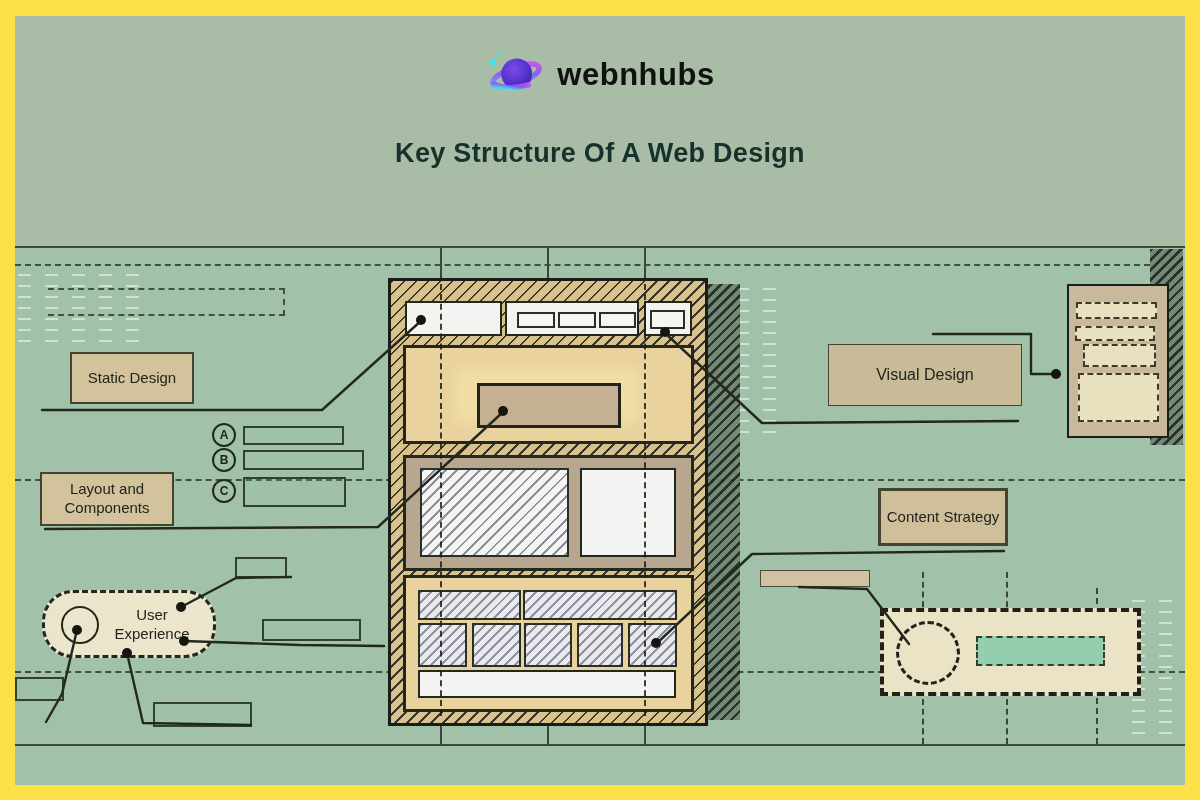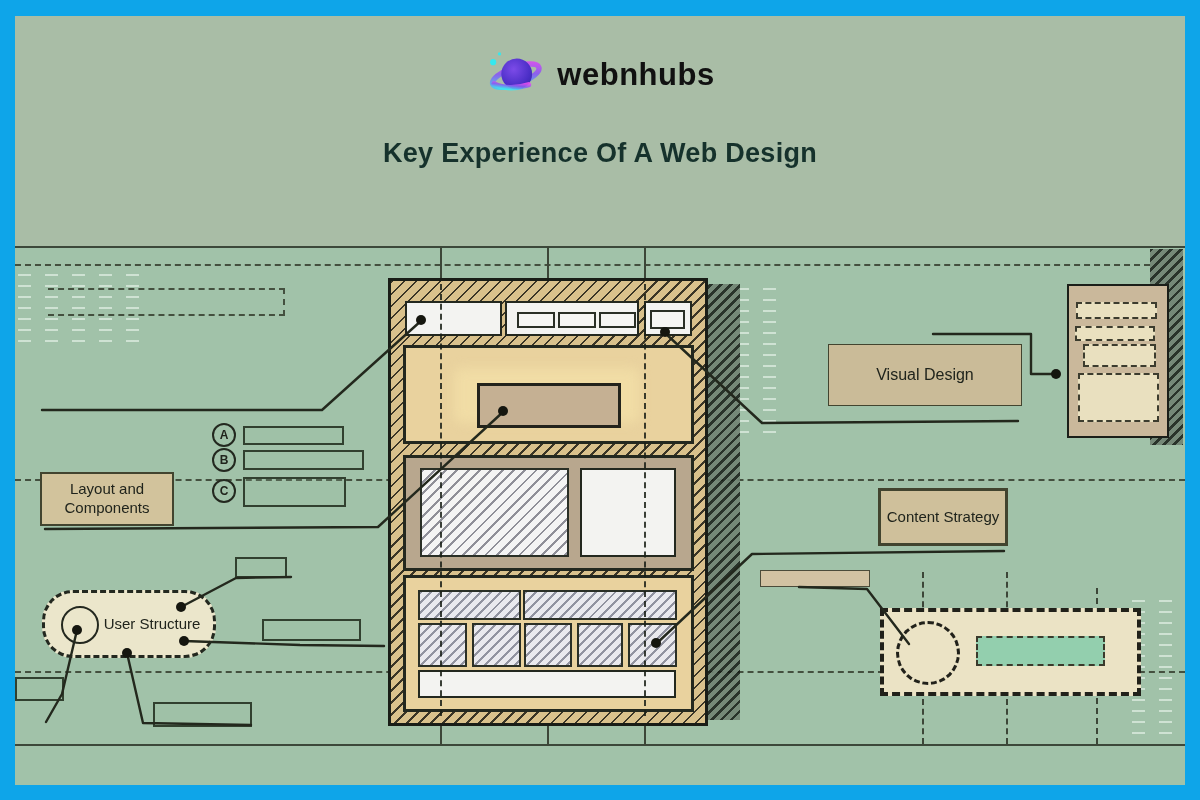--- a/index.html
+++ b/index.html
@@ -1,16 +1,16 @@
 <!DOCTYPE html>
 <html><head>
 <meta charset="utf-8">
 <style>
   html,body{margin:0;padding:0;}
-  .stage{position:relative;width:1200px;height:800px;background:#0ea5e9;overflow:hidden;
+  .stage{position:relative;width:1200px;height:800px;background:#fde047;overflow:hidden;
          font-family:"Liberation Sans", sans-serif;}
   .abs{position:absolute;}
   .panel{left:15px;top:16px;width:1170px;height:767px;background:#A9BDA6;}
   .brand-row{left:0;top:46px;width:1200px;display:flex;justify-content:center;align-items:center;gap:14px;}
   .brand-text{font-size:31px;font-weight:800;color:#111;letter-spacing:.5px;}
   .page-title{left:0;top:138px;width:1200px;text-align:center;font-size:27px;font-weight:700;color:#16322C;letter-spacing:.3px;}
   .art{left:15px;top:246px;width:1170px;height:537px;background:#A1C2A9;border-top:2px solid #3C483A;}
   .hline{border-top:2px solid #3C483A;height:0;}
   .dashh{border-top:2px dashed #44503F;height:0;}
   .dashv{border-left:2px dashed #3C4638;width:0;}
@@ -72,21 +72,21 @@
         <circle cx="9" cy="17" r="3.4" fill="#35E8EE"></circle>
         <circle cx="16" cy="8" r="1.8" fill="#35E8EE"></circle>
         <ellipse cx="34" cy="32" rx="27" ry="9.5" fill="none" stroke="url(#ringGrad)" stroke-width="6" transform="rotate(-20 34 32)" opacity="0.95"></ellipse>
         <circle cx="35" cy="30" r="17" fill="url(#planetGrad)"></circle>
         <path d="M10,41 Q26,49 48,42" fill="none" stroke="url(#ringGrad)" stroke-width="6" stroke-linecap="round" opacity="0.9"></path>
       </svg>
     </span>
     <span class="brand-text">webnhubs</span>
   </div>
 
-  <div class="abs page-title">Key Experience Of A Web Design</div>
+  <div class="abs page-title">Key Structure Of A Web Design</div>
 
   <div class="abs art"></div>
 
   <div class="abs wdash" style="left:18px;top:274px;width:130px;height:72px;"></div>
   <div class="abs wdash" style="left:736px;top:288px;width:52px;height:145px;"></div>
   <div class="abs wdash" style="left:1132px;top:295px;width:52px;height:140px;"></div>
   <div class="abs wdash" style="left:1132px;top:600px;width:52px;height:140px;"></div>
 
   <div class="abs dashh" style="left:15px;top:264px;width:1135px;"></div>
   <div class="abs dashh" style="left:15px;top:479px;width:1170px;"></div>
@@ -155,26 +155,29 @@
   <div class="abs greenbox" style="left:243px;top:426px;width:97px;height:15px;"></div>
   <div class="abs mcircle" style="left:212px;top:448px;width:20px;height:20px;">
       <span>B</span>
     </div>
   <div class="abs greenbox" style="left:243px;top:450px;width:117px;height:16px;"></div>
   <div class="abs mcircle" style="left:212px;top:479px;width:20px;height:20px;">
       <span>C</span>
     </div>
   <div class="abs greenbox" style="left:243px;top:477px;width:99px;height:26px;"></div>
 
+  <div class="abs tanlabel" style="left:70px;top:352px;width:120px;height:48px;">
+    <span>Static Design</span>
+  </div>
   <div class="abs tanlabel" style="left:40px;top:472px;width:130px;height:50px;">
     <span>Layout and Components</span>
   </div>
   <div class="abs pill" style="left:42px;top:590px;width:168px;height:62px;">
     <div class="abs pill-circle" style="left:16px;top:13px;width:34px;height:34px;"></div>
-    <div class="abs pill-text" style="left:52px;top:0;width:110px;height:62px;">User Structure</div>
+    <div class="abs pill-text" style="left:52px;top:0;width:110px;height:62px;">User Experience</div>
   </div>
   <div class="abs tanlabel" style="left:828px;top:344px;width:192px;height:60px;border-width:1.5px;background:#CABB98;font-size:16px;">
     <span>Visual Design</span>
   </div>
   <div class="abs tanlabel" style="left:878px;top:488px;width:124px;height:52px;border-width:3px;background:#CFC09B;">
     <span>Content Strategy</span>
   </div>
 
   <div class="abs searchbox" style="left:880px;top:608px;width:253px;height:80px;">
     <div class="abs searchcircle" style="left:12px;top:9px;width:58px;height:58px;"></div>

